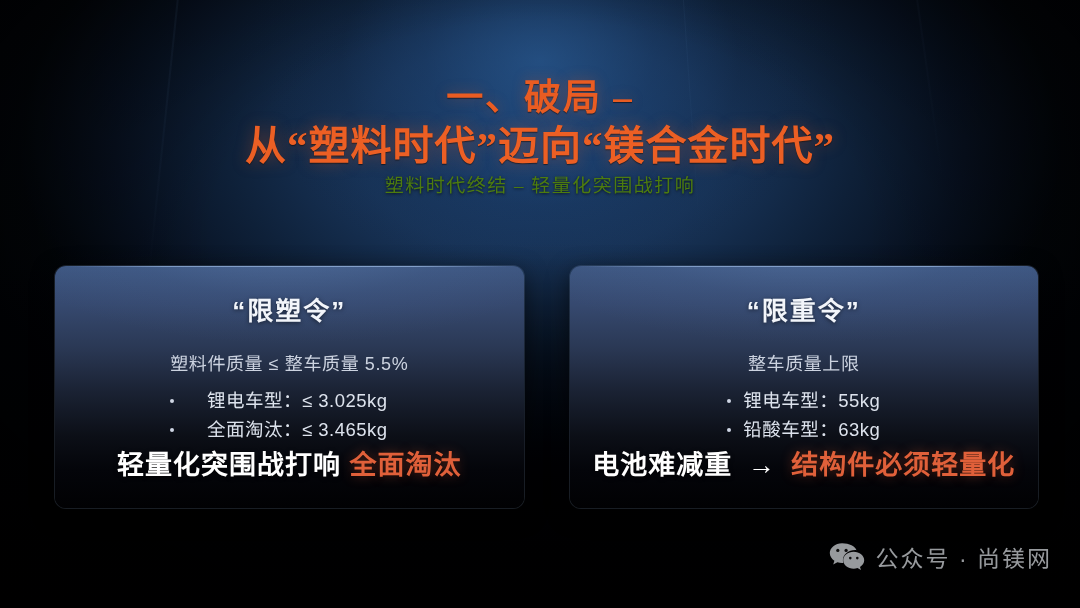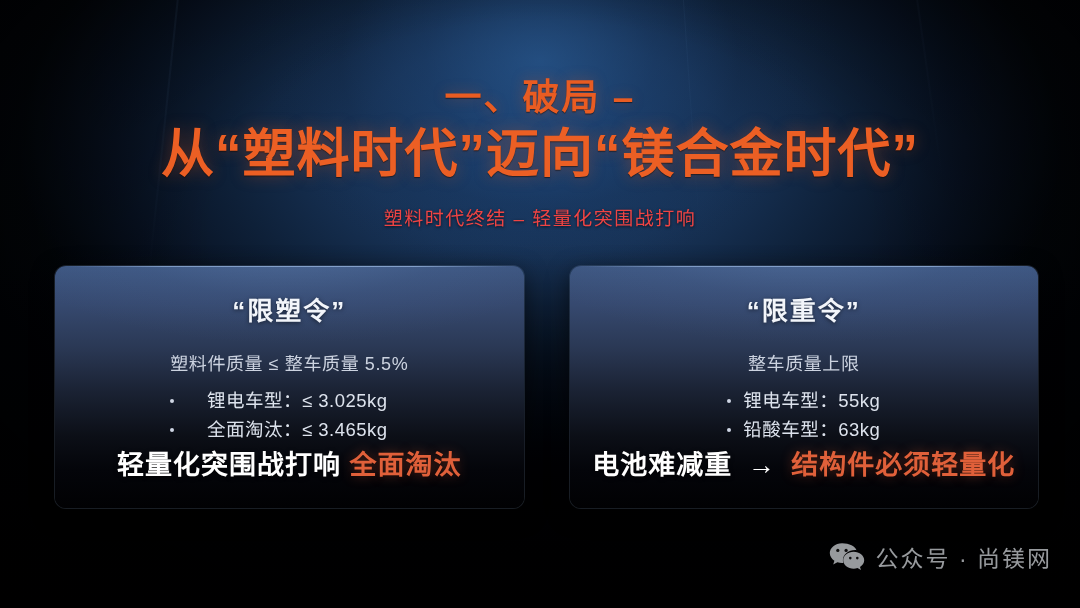--- a/index.html
+++ b/index.html
@@ -78,44 +78,44 @@
   .streak-b { left: 64%;  top: 0;   width: 1px;  height: 38%; transform: skewX(4deg); opacity: .7; }
   .streak-c { left: 86%;  top: 0;   width: 2px;  height: 30%; transform: skewX(8deg); opacity: .5; }
 
   
   .head-block {
     position: absolute;
     left: 0;
     right: 0;
     top: 78px;
     text-align: center;
+    font-family: Liberation Serif, serif;
   }
   .title-line1 {
     font-size: 37px;
     font-weight: bold;
     letter-spacing: 2px;
     color: #e95c22;
     line-height: 1.08;
     text-shadow: 0 0 14px rgba(225,86,28,0.34), 0 1px 1px rgba(0,0,0,0.55);
   }
   .title-line2 {
     margin-top: 6px;
-    font-size: 53px;
+    font-size: 41px;
     font-weight: bold;
     letter-spacing: 1px;
     color: #ec5f24;
     line-height: 1.12;
     text-shadow: 0 0 16px rgba(228,88,28,0.36), 0 1px 1px rgba(0,0,0,0.55);
   }
   .subtitle {
-    margin-top: 20px;
     font-size: 19px;
     font-weight: 500;
     letter-spacing: 1.5px;
-    color: #ef4444;
+    color: #4d7c0f;
     text-shadow: 0 1px 3px rgba(0,0,0,0.7);
   }
 
   
   .cards {
     position: absolute;
     left: 55px;
     right: 42px;
     top: 266px;
     display: flex;

